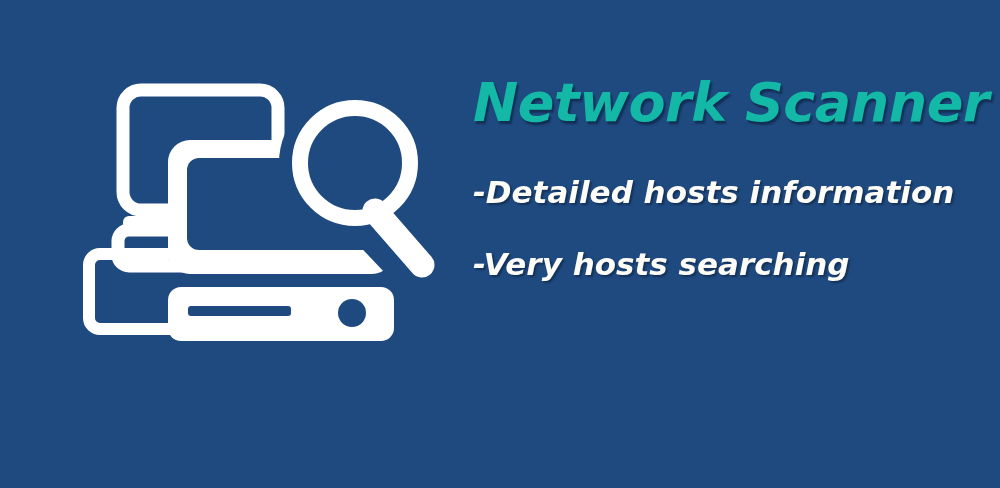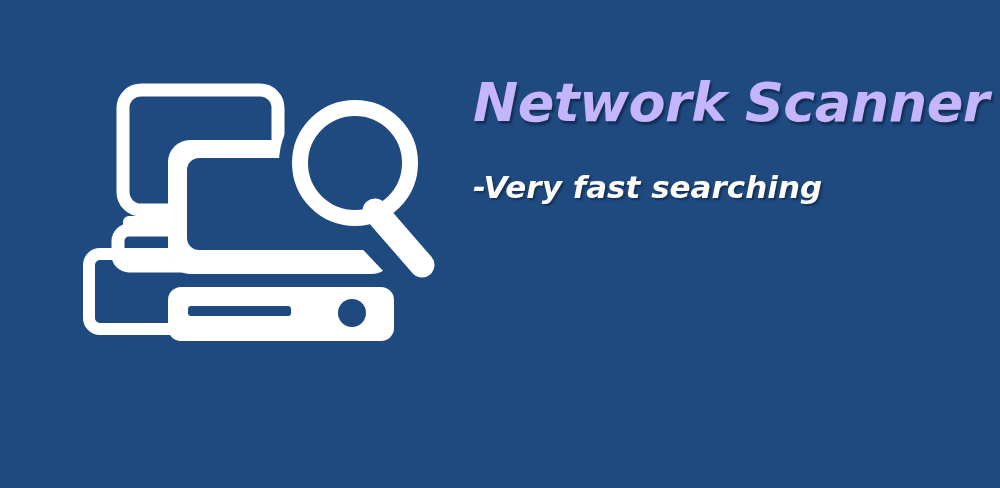--- a/index.html
+++ b/index.html
@@ -44,21 +44,21 @@
     width: 500px;
   }
 
   #app-title {
     margin: 0;
     font-size: 54px;
     line-height: 58px;
     font-weight: bold;
     font-style: italic;
     letter-spacing: -0.5px;
-    color: #c4b5fd;
+    color: #14b8a6;
     text-shadow: 2px 3px 2px rgba(8, 26, 50, 0.55);
     white-space: nowrap;
   }
 
   .feature-list {
     list-style: none;
     margin: 0;
     padding: 0;
   }
   .feature-item {
@@ -124,17 +124,18 @@
         <circle cx="285" cy="95" r="55" fill="none" stroke="#ffffff" stroke-width="16"></circle>
       </g>
     </svg>
   </div>
 
   <div id="text-column">
 
     <h1 id="app-title">Network Scanner</h1>
 
     <ul class="feature-list">
-      <li class="feature-item f1">-Very fast searching</li>
+      <li class="feature-item f0">-Detailed hosts information</li>
+      <li class="feature-item f1">-Very hosts searching</li>
     </ul>
 
   </div>
 </div>
 
 </body></html>

